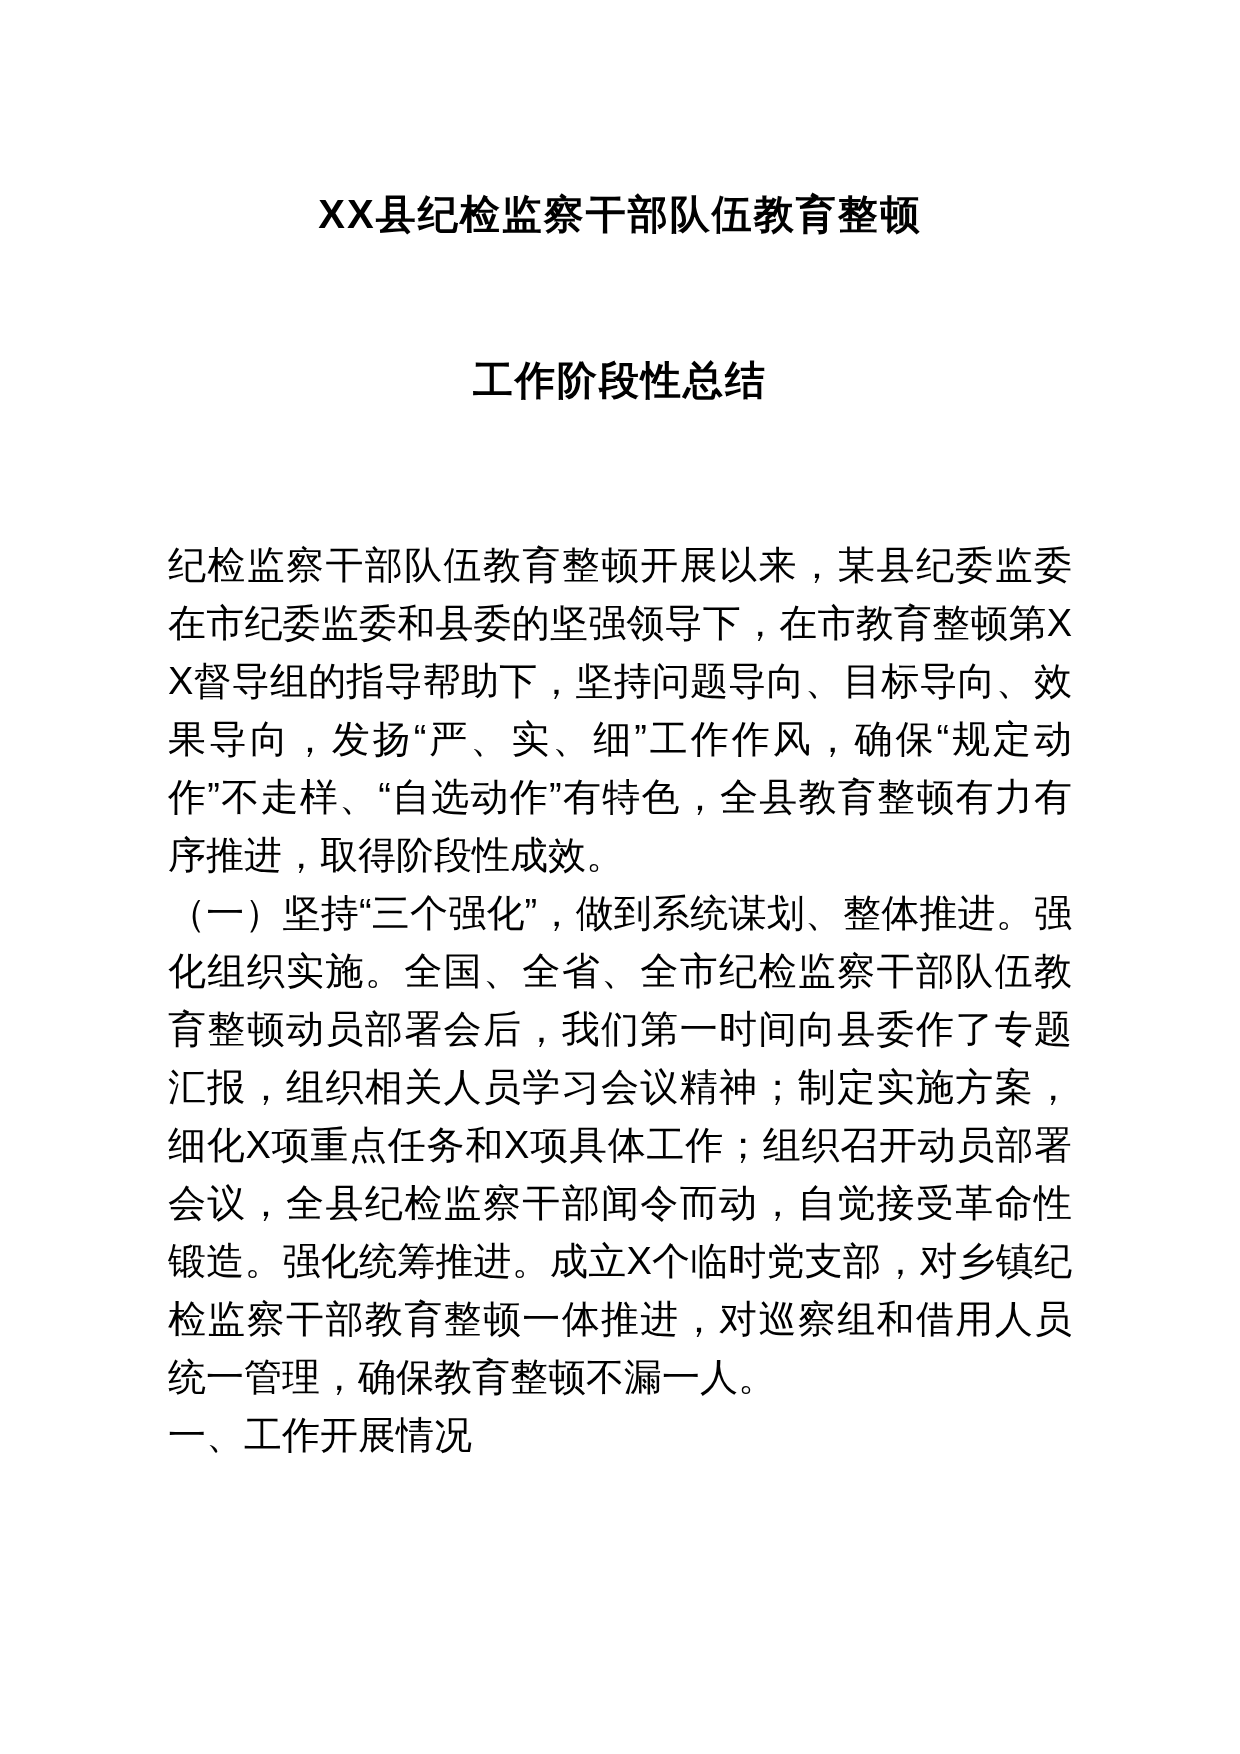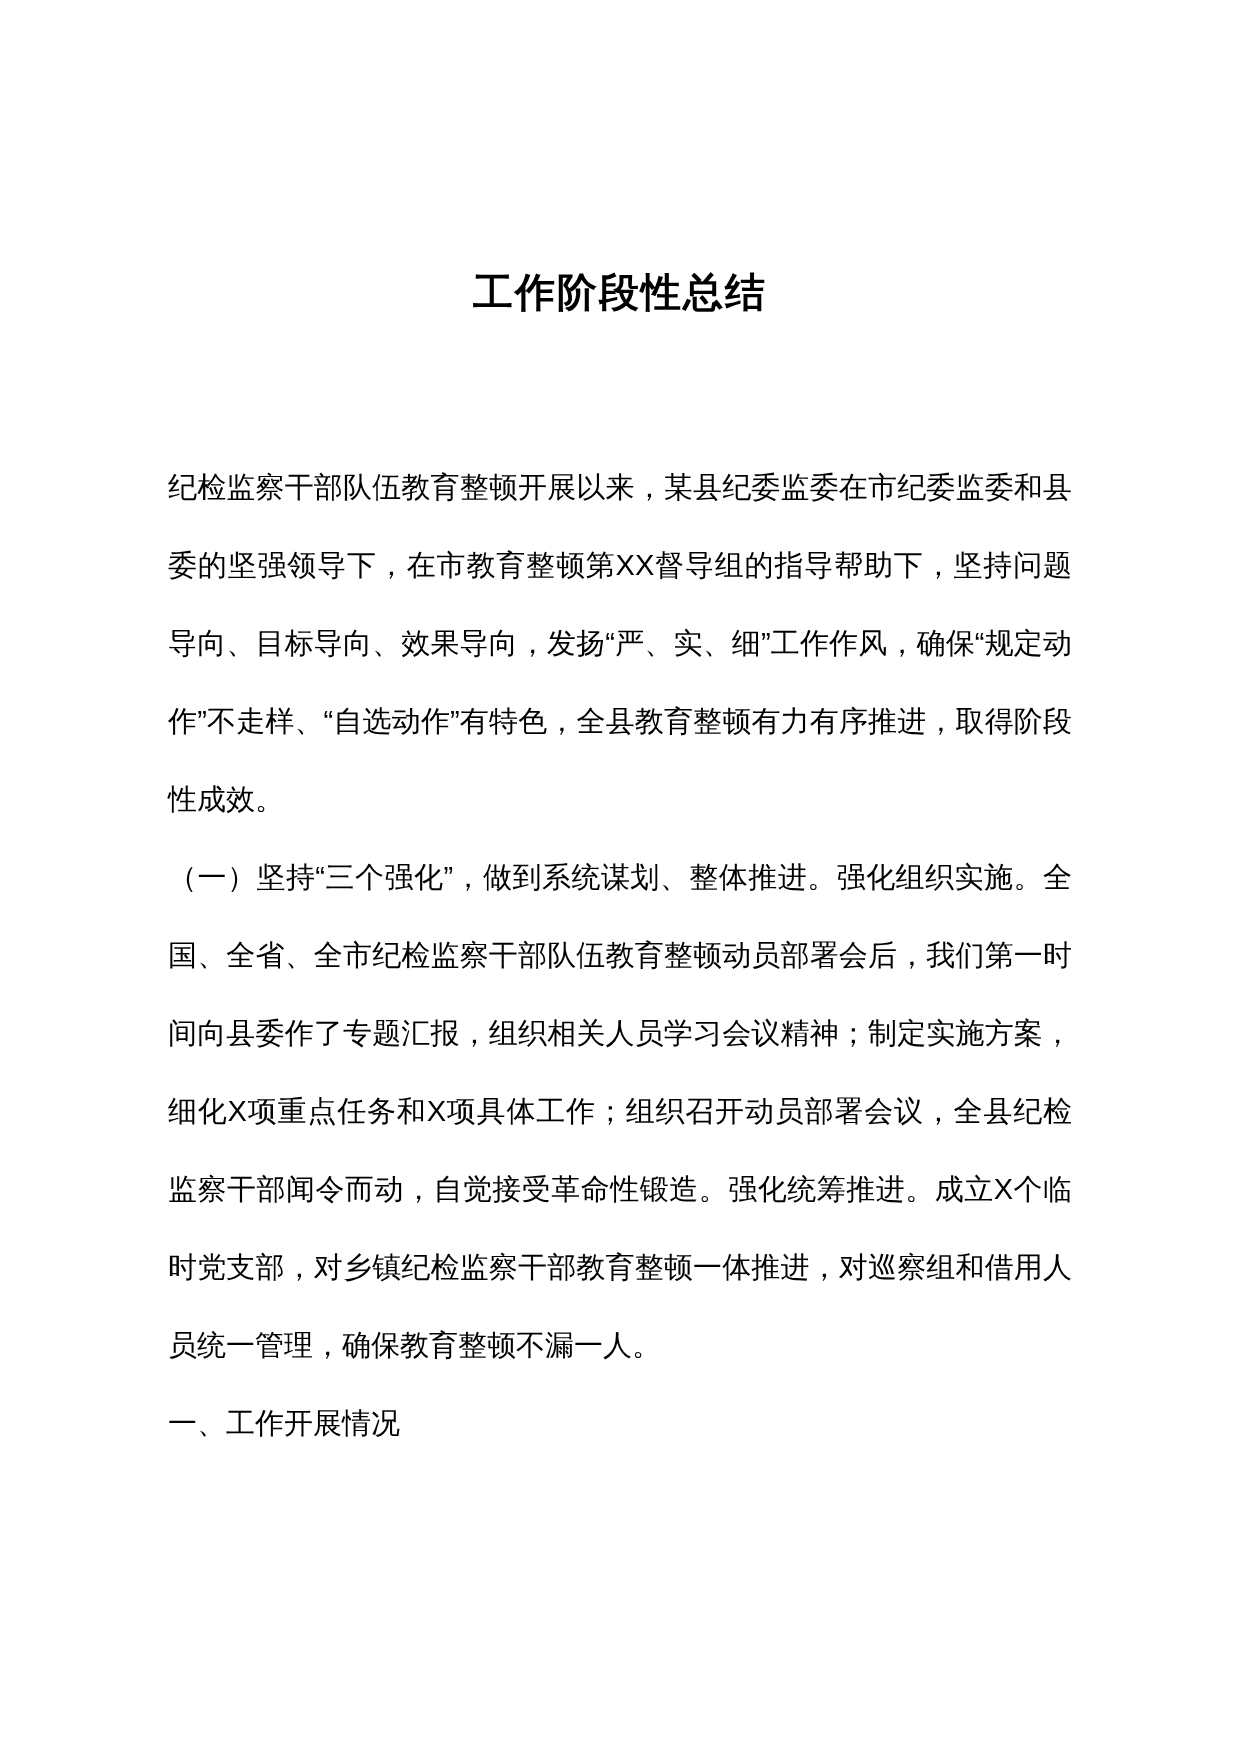--- a/index.html
+++ b/index.html
@@ -27,35 +27,36 @@
     text-align: center;
     margin: 40px 0 0 0;
     letter-spacing: 2px;
     line-height: 1.2;
   }
   .doc-subtitle {
     margin-top: 118px;
   }
   .doc-body {
     margin-top: 132px;
-    font-size: 29px;
-    line-height: 78px;
+    font-size: 38px;
+    line-height: 58px;
     text-align: justify;
     text-justify: inter-ideograph;
   }
   .doc-body p {
     margin: 0;
     word-break: break-all;
   }
 </style>
 </head>
 <body>
 
 <div class="page">
 
+  <h1 class="doc-title">XX县纪检监察干部队伍教育整顿</h1>
 
   <h1 class="doc-title doc-subtitle">工作阶段性总结</h1>
 
   <div class="doc-body">
     <p>纪检监察干部队伍教育整顿开展以来，某县纪委监委在市纪委监委和县委的坚强领导下，在市教育整顿第XX督导组的指导帮助下，坚持问题导向、目标导向、效果导向，发扬“严、实、细”工作作风，确保“规定动作”不走样、“自选动作”有特色，全县教育整顿有力有序推进，取得阶段性成效。</p>
     <p>（一）坚持“三个强化”，做到系统谋划、整体推进。强化组织实施。全国、全省、全市纪检监察干部队伍教育整顿动员部署会后，我们第一时间向县委作了专题汇报，组织相关人员学习会议精神；制定实施方案，细化X项重点任务和X项具体工作；组织召开动员部署会议，全县纪检监察干部闻令而动，自觉接受革命性锻造。强化统筹推进。成立X个临时党支部，对乡镇纪检监察干部教育整顿一体推进，对巡察组和借用人员统一管理，确保教育整顿不漏一人。</p>
     <p>一、工作开展情况</p>
   </div>
 
 </div>

